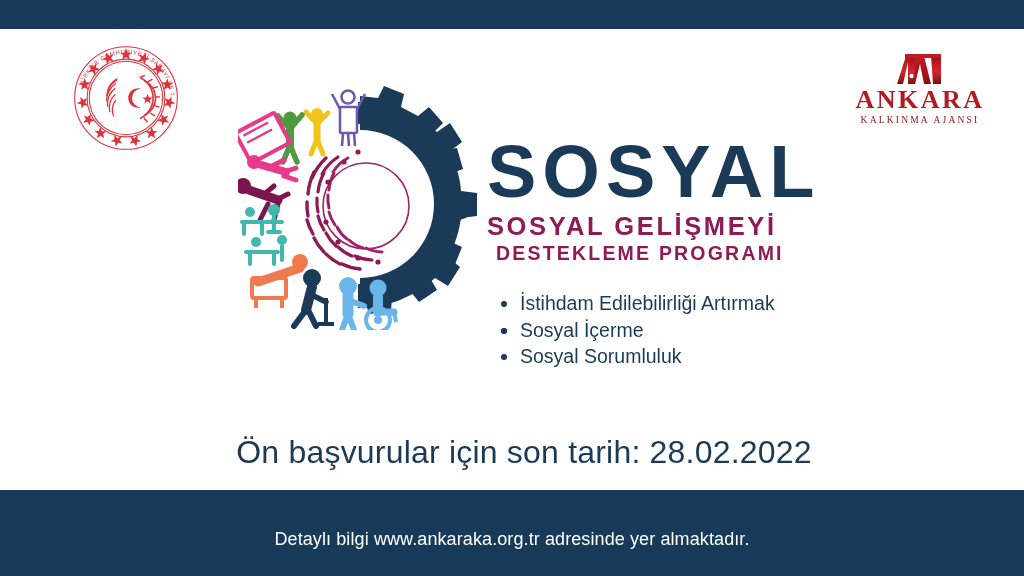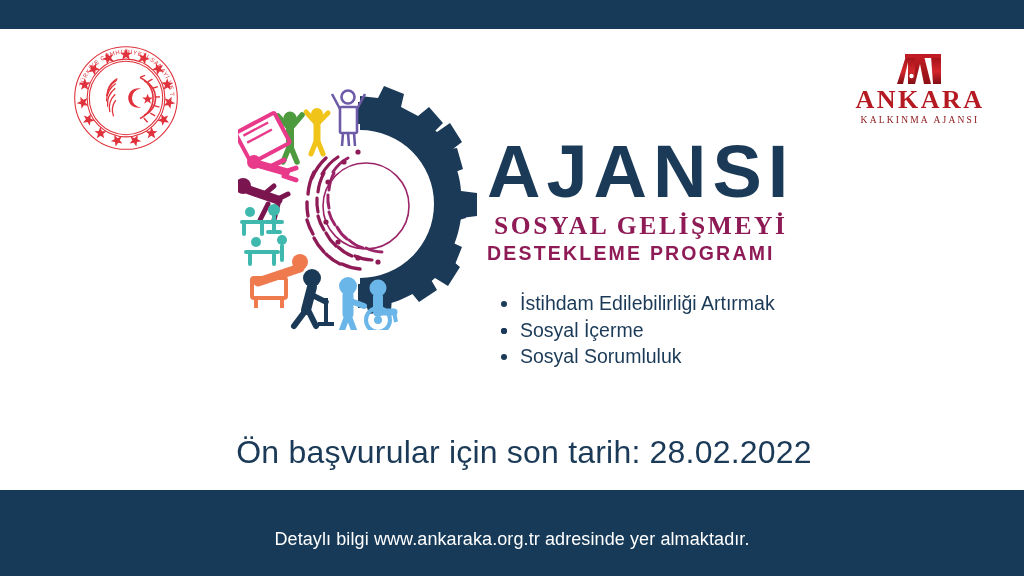--- a/index.html
+++ b/index.html
@@ -101,36 +101,36 @@
   .sogep-title {
     font-family: "Liberation Sans", sans-serif;
     font-weight: bold;
     font-size: 74px;
     letter-spacing: 6px;
     color: #1B3A57;
     line-height: 0.92;
     margin: 0;
   }
   .sogep-sub1 {
-    font-family: Liberation Serif, serif;
+    font-family: Liberation Sans, sans-serif;
     font-weight: bold;
     font-size: 25.5px;
     letter-spacing: 2.6px;
     color: #8E1B56;
     line-height: 1.12;
-    margin: 6px 0 0 7px;
+    margin: 6px 0 0 0;
   }
   .sogep-sub2 {
     font-family: "Liberation Sans", sans-serif;
     font-weight: bold;
     font-size: 19.5px;
     letter-spacing: 2.2px;
     color: #8E1B56;
     line-height: 1.12;
-    margin: 2px 0 0 0;
+    margin: 2px 0 0 9px;
   }
 
   
   .objectives {
     position: absolute;
     left: 495px;
     top: 290px;
     margin: 0;
     padding: 0;
     list-style: none;
@@ -443,21 +443,21 @@
       <path d="M140 215 L140 230" stroke="#6BB6E8" stroke-width="10" stroke-linecap="round"></path>
       <path d="M140 230 L156 230" stroke="#6BB6E8" stroke-width="7" stroke-linecap="round"></path>
       <circle cx="140" cy="238" r="12" fill="none" stroke="#6BB6E8" stroke-width="4"></circle>
       <circle cx="140" cy="238" r="4" fill="#6BB6E8"></circle>
       <path d="M156 230 L158 240" stroke="#6BB6E8" stroke-width="4"></path>
     </g>
   </svg>
 </div>
 
 <div class="sogep-block">
-  <div class="sogep-title">AJANSI</div>
+  <div class="sogep-title">SOSYAL</div>
   <div class="sogep-sub1">SOSYAL GELİŞMEYİ</div>
   <div class="sogep-sub2">DESTEKLEME PROGRAMI</div>
 </div>
 
 <ul class="objectives">
   <li>
     <span class="bullet-dot"></span>
     <span>İstihdam Edilebilirliği Artırmak</span>
   </li>
   <li>

